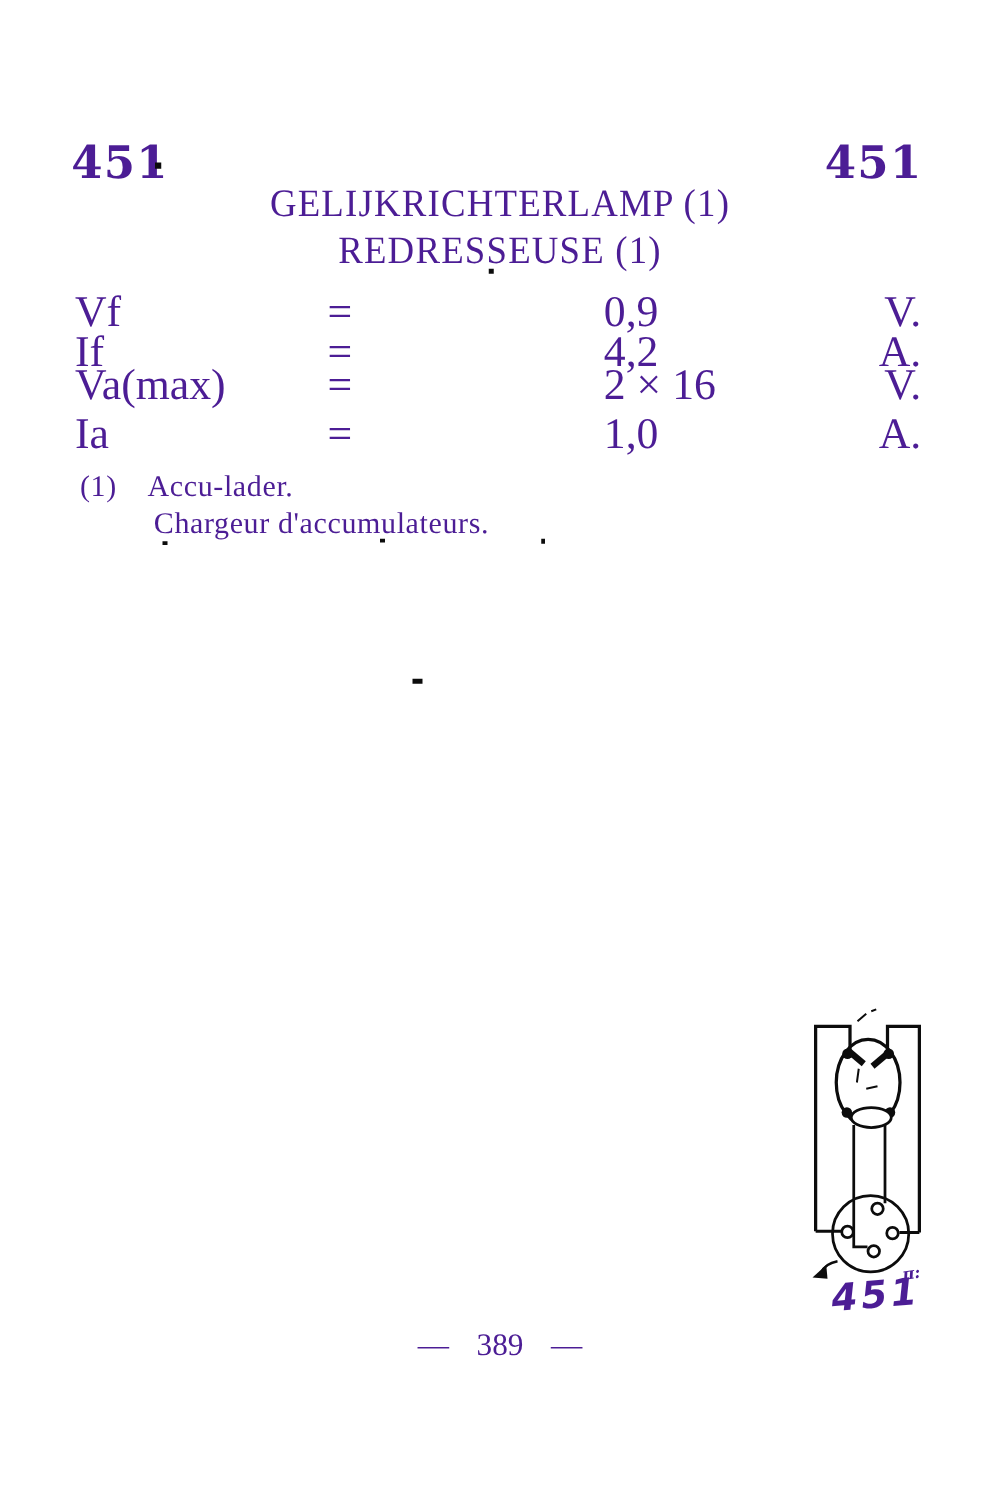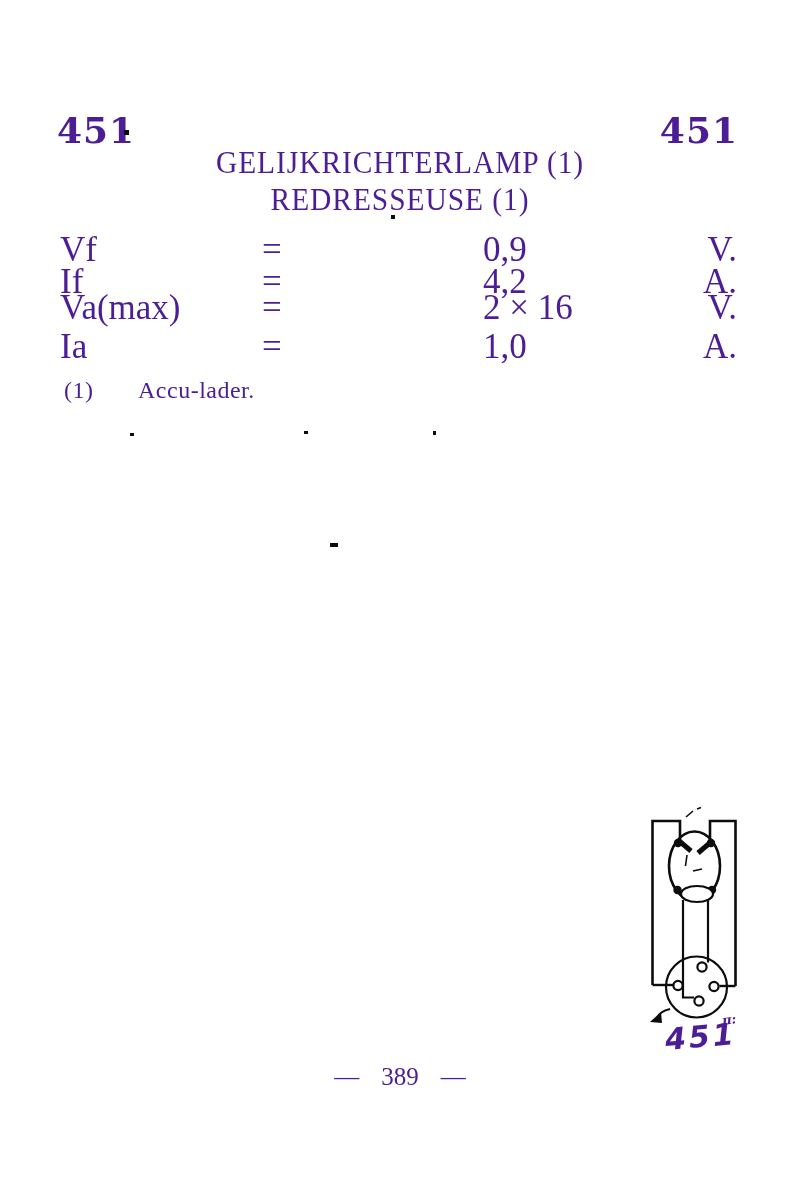--- a/index.html
+++ b/index.html
@@ -105,21 +105,22 @@
     <span class="spec-unit">V.</span>
   </div>
   <div class="abs spec-row" style="top:329px;text-decoration:underline;">
     <span class="spec-label">Ia</span>
     <span class="spec-eq">=</span>
     <span class="spec-value">1,0</span>
     <span class="spec-unit">A.</span>
   </div>
 
   <div class="abs footnote" style="left:64px; top:378px;">(1)</div>
-  <div class="abs footnote" style="left:138px; top:378px;">Accu-lader.</div>
+  <div class="abs footnote" style="left:118px; top:378px;">Accu-lader.</div>
+  <div class="abs footnote" style="left:123px; top:407px;">Chargeur d'accumulateurs.</div>
 
   <div class="abs speck" style="left:124px; top:130px; width:5px; height:5px;"></div>
   <div class="abs speck" style="left:391px; top:215px; width:4px; height:4px;"></div>
   <div class="abs speck" style="left:330px; top:543px; width:8px; height:4px;"></div>
   <div class="abs speck" style="left:130px; top:433px; width:4px; height:3px;"></div>
   <div class="abs speck" style="left:304px; top:431px; width:4px; height:3px;"></div>
   <div class="abs speck" style="left:433px; top:431px; width:3px; height:4px;"></div>
 
   <svg class="abs" style="left:643px; top:798px;" width="104" height="236" viewBox="643 798 104 236">
 

